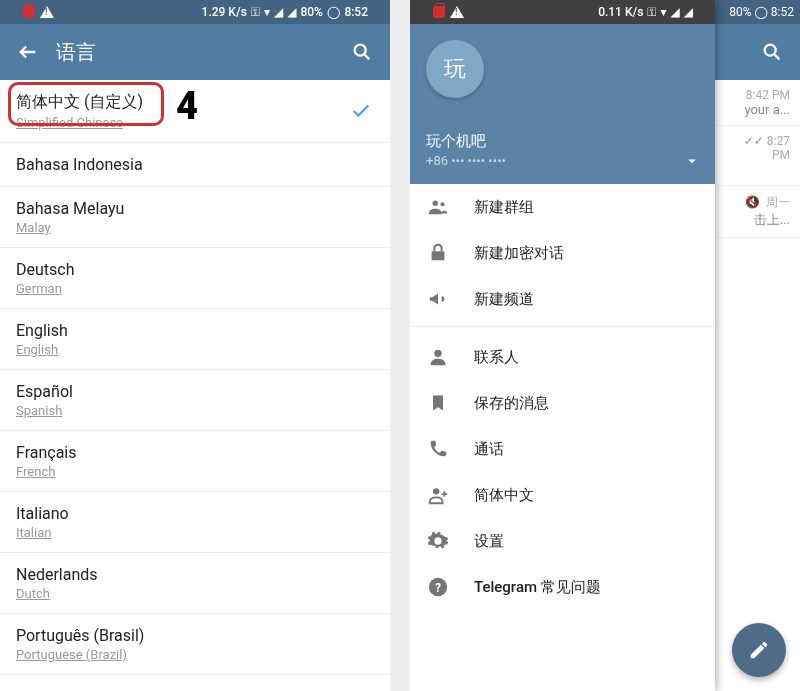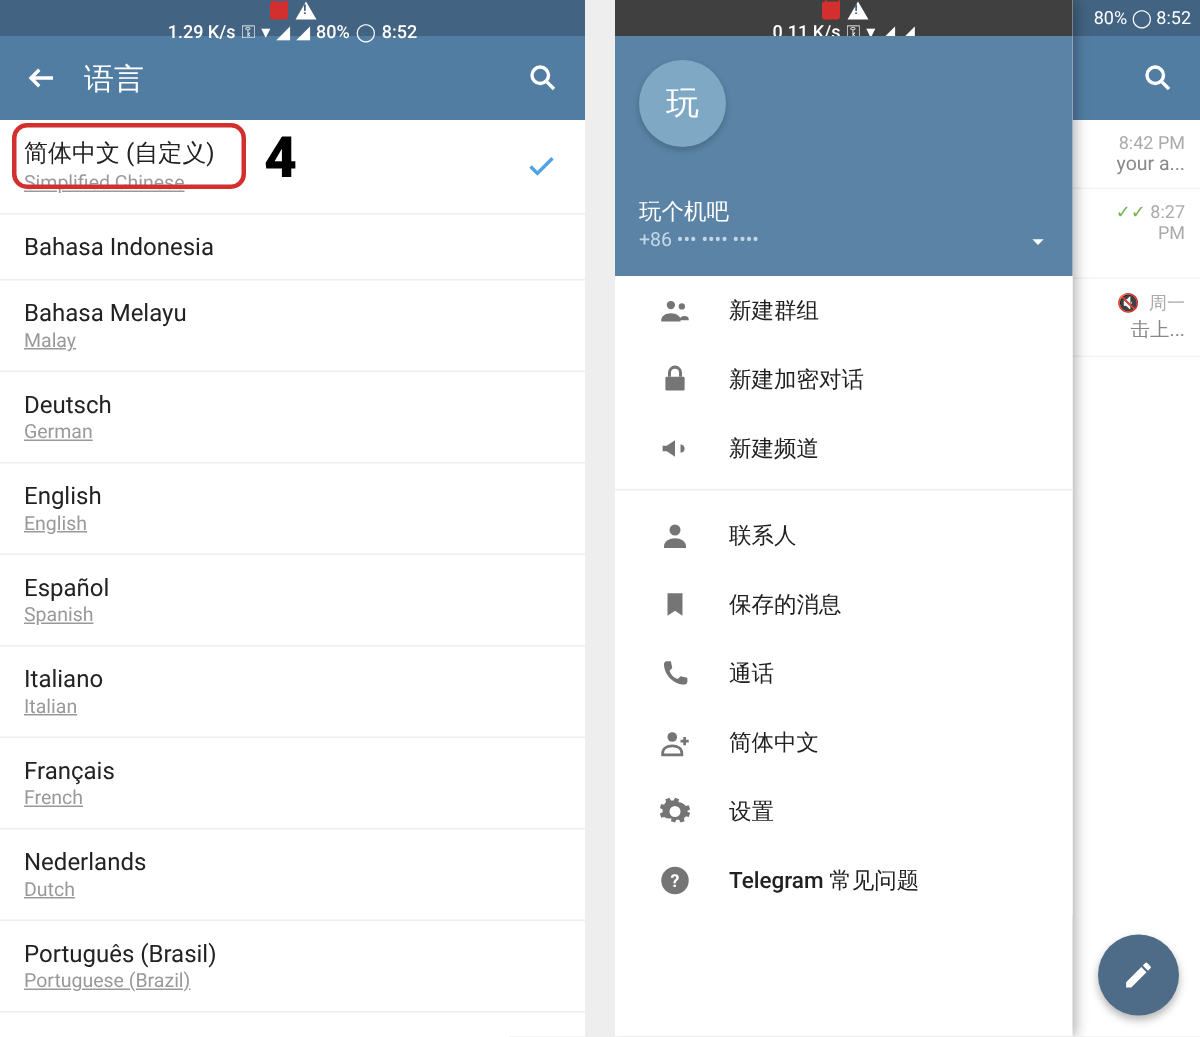--- a/index.html
+++ b/index.html
@@ -1,21 +1,21 @@
 <!DOCTYPE html>
 <html><head>
 <meta charset="utf-8">
 <style>
   * { margin: 0; padding: 0; box-sizing: border-box; font-family: -apple-system, Roboto, "Helvetica Neue", Arial, "PingFang SC", "Microsoft YaHei", sans-serif; }
   body { background: #eee; width: 800px; height: 691px; overflow: hidden; display: flex; }
   .phone { width: 390px; height: 691px; background: #fff; position: relative; overflow: hidden; }
   .phone.left { margin-right: 20px; }
 
   
-  .statusbar { height: 24px; background: #426381; color: #fff; display: flex; align-items: center; font-size: 12px; padding: 0 22px; justify-content: space-between; font-weight: 500; flex-direction: column; }
+  .statusbar { height: 24px; background: #426381; color: #fff; display: flex; align-items: center; font-size: 12px; padding: 0 22px; justify-content: space-between; font-weight: 500; }
   .statusbar.light { background: #404040; }
   .sb-left { display: flex; align-items: center; gap: 4px; }
   .sb-right { display: flex; align-items: center; gap: 4px; }
   .sb-icon { width: 14px; height: 14px; display: inline-flex; align-items: center; justify-content: center; }
   .bag { width: 12px; height: 12px; background: #d32f2f; border-radius: 2px; position: relative; }
   .bag:before { content:""; position:absolute; top:-3px; left:2px; width:8px; height:4px; border:1.5px solid #d32f2f; border-bottom:none; border-radius: 3px 3px 0 0;}
   .warn { width: 0; height: 0; border-left: 7px solid transparent; border-right: 7px solid transparent; border-bottom: 12px solid #fff; position: relative; }
   .warn:after { content:"!"; position:absolute; left:-2px; top:1px; color:#426381; font-size:9px; font-weight:bold; }
 
   
@@ -37,21 +37,21 @@
   .step-number { position: absolute; font-size: 38px; font-weight: 900; color: #000; }
 
   
   .drawer-header { height: 160px; background: #5a83a5; color: #fff; padding: 16px; display: flex; flex-direction: column; justify-content: space-between; }
   .avatar { width: 58px; height: 58px; border-radius: 50%; background: #7fa8c5; display: flex; align-items: center; justify-content: center; font-size: 22px; color:#fff; box-shadow: 0 2px 4px rgba(0,0,0,.2); }
   .drawer-header .name { font-size: 15px; font-weight: 500; }
   .drawer-header .phone-num { font-size: 13px; color: #cfe1ee; margin-top:2px; filter: blur(0.3px); opacity:.9; }
   .dd-arrow { position:absolute; right:14px; bottom:14px; color:#fff;}
 
   .drawer-list { background:#fff; }
-  .drawer-item { display:flex; align-items:center; height: 46px; padding: 0 28px; gap: 24px; }
+  .drawer-item { display:flex; align-items:center; height: 46px; padding: 0 16px; gap: 24px; }
   .drawer-item .d-icon { width: 24px; height: 24px; color: #757575; display:flex; align-items:center; justify-content:center;}
   .drawer-item .d-label { font-size: 15px; color: #212121; font-weight:500;}
   .drawer-sep { height: 8px; border-top:1px solid #eee; margin-top:4px; }
 
   
   .peek { position:absolute; right:0; top:0; width:85px; height:100%; background:#fff; z-index:0; }
   .peek .toolbar { justify-content:flex-end; }
   .peek-row { padding: 8px 10px; font-size:13px; color:#999; text-align:right; border-bottom:1px solid #f3f3f3;}
   .peek-row .t { font-size:12px; color:#aaa;}
   .peek-row .txt { color:#888; }
@@ -125,26 +125,26 @@
       </div>
       <div class="list-item">
         <div class="primary">English</div>
         <div class="secondary">English</div>
       </div>
       <div class="list-item">
         <div class="primary">Español</div>
         <div class="secondary">Spanish</div>
       </div>
       <div class="list-item">
+        <div class="primary">Français</div>
+        <div class="secondary">French</div>
+      </div>
+      <div class="list-item">
         <div class="primary">Italiano</div>
         <div class="secondary">Italian</div>
-      </div>
-      <div class="list-item">
-        <div class="primary">Français</div>
-        <div class="secondary">French</div>
       </div>
       <div class="list-item">
         <div class="primary">Nederlands</div>
         <div class="secondary">Dutch</div>
       </div>
       <div class="list-item">
         <div class="primary">Português (Brasil)</div>
         <div class="secondary">Portuguese (Brazil)</div>
       </div>
     </div>

